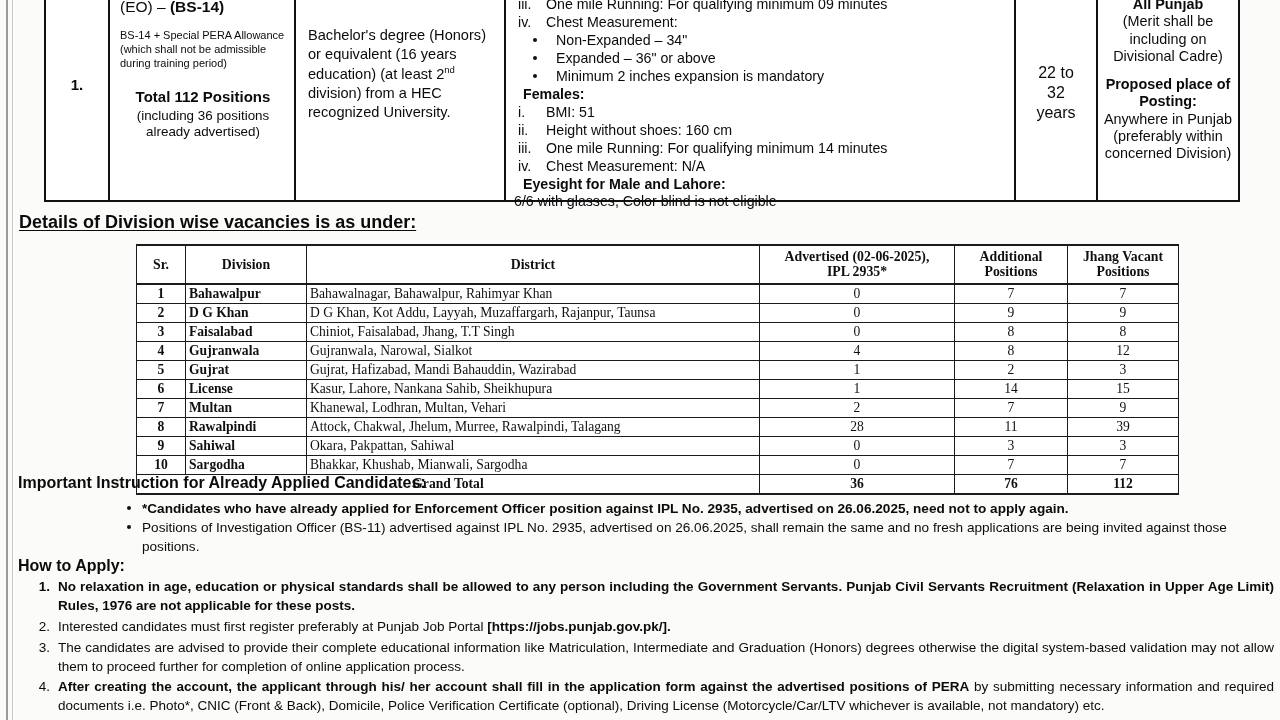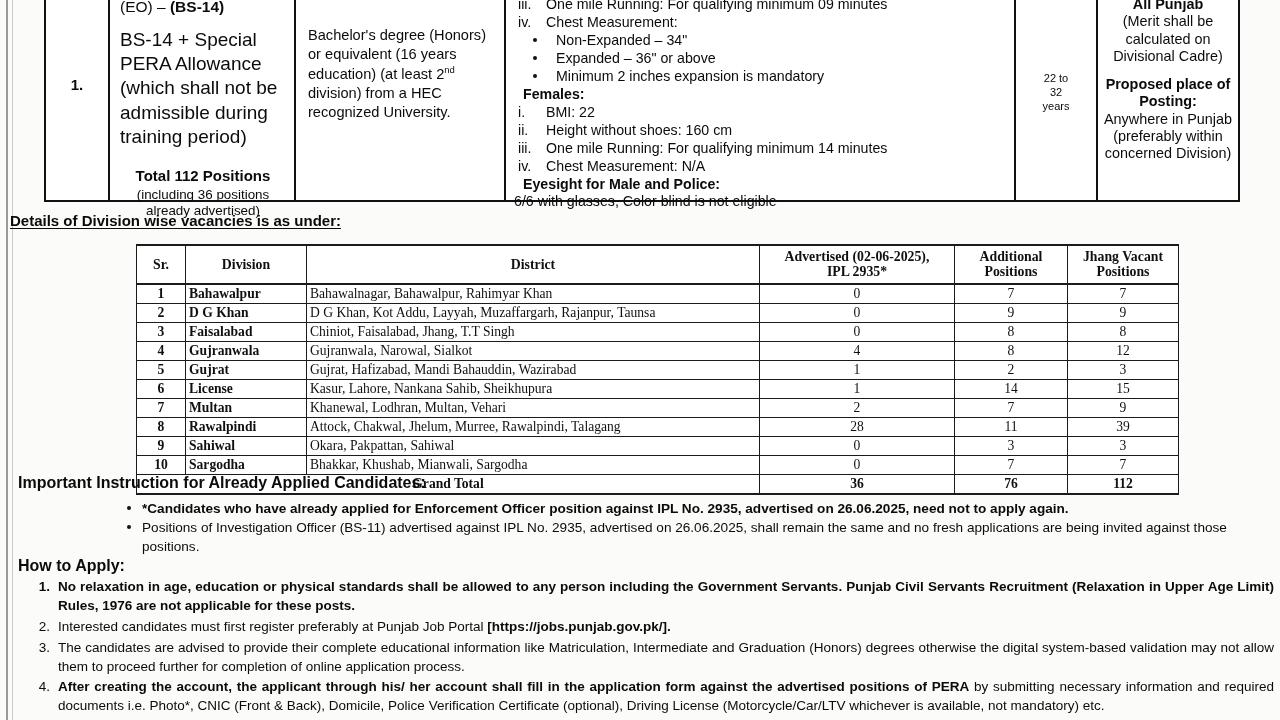--- a/index.html
+++ b/index.html
@@ -30,47 +30,47 @@
   .c-sr{width:64px;display:flex;align-items:center;justify-content:center;}
   .c-sr .srnum{font-size:15px;font-weight:600;margin-bottom:28px;}
   .c-post{width:186px;padding:2px 8px 0 10px;}
   .c-edu{width:210px;padding:30px 8px 0 12px;}
   .c-phys{width:510px;padding:0 6px 0 8px;}
   .c-age{width:82px;display:flex;align-items:center;justify-content:center;}
   .c-place{width:140px;padding:0 4px;}
 
   .post-title{font-size:15.5px;font-weight:700;line-height:1.15;margin:0 0 12px 0;}
   .post-title .light{font-weight:400;}
-  .post-body{font-size:19px;line-height:1.28;font-weight:400;margin:0 0 18px 0;}
+  .post-body{font-size:11px;line-height:1.28;font-weight:400;margin:0 0 18px 0;}
   .post-total{font-size:15px;font-weight:700;text-align:center;line-height:1.2;margin:0;}
   .post-sub{font-size:13.4px;font-weight:400;text-align:center;line-height:1.2;margin:2px 0 0 0;}
 
   .edu-body{font-size:14.6px;line-height:1.3;}
   .edu-body sup{font-size:9.5px;vertical-align:super;}
 
   .phys-list{margin:0;padding:0;list-style:none;font-size:14.2px;line-height:1.265;}
   .phys-list li{display:flex;}
   .phys-list li .rn{width:32px;flex:none;padding-left:4px;box-sizing:border-box;}
   .phys-list li .tx{flex:1;}
   .phys-bul{margin:0;padding:0;list-style:none;font-size:14.2px;line-height:1.265;}
   .phys-bul li{display:flex;}
   .phys-bul li .bd{width:42px;flex:none;text-align:center;box-sizing:border-box;}
   .phys-bul li .bd span{display:inline-block;width:4px;height:4px;background:#111;border-radius:50%;vertical-align:middle;margin-bottom:3px;}
   .phys-head{font-size:14.2px;font-weight:700;line-height:1.265;margin-left:9px;}
   .phys-plain{font-size:14.2px;line-height:1.265;}
 
-  .age-txt{font-size:11px;text-align:center;line-height:1.25;margin-bottom:10px;}
+  .age-txt{font-size:16px;text-align:center;line-height:1.25;margin-bottom:10px;}
   .place-txt{font-size:14.4px;text-align:center;line-height:1.2;}
   .place-txt b{font-weight:700;}
   .place-gap{height:11px;}
 
   
   .div-heading{
-    position:absolute;left:10px;top:212px;
-    font-size:15px;font-weight:700;
+    position:absolute;left:19px;top:212px;
+    font-size:18px;font-weight:700;
     text-decoration:underline;
     text-underline-offset:2px;
     text-align:right;
   }
 
   
   .vactable{
     position:absolute;left:136px;top:244px;width:1012px;
     border-collapse:collapse;
     font-family:"Liberation Serif", serif;
@@ -171,52 +171,52 @@
           </li>
         <li>
             <span class="bd"><span></span></span>
             <span>Minimum 2 inches expansion is mandatory</span>
           </li>
       </ul>
       <div class="phys-head">Females:</div>
       <ul class="phys-list">
         <li>
           <span class="rn">i.</span>
-          <span class="tx">BMI: 22</span>
+          <span class="tx">BMI: 51</span>
         </li>
         <li>
           <span class="rn">ii.</span>
           <span class="tx">Height without shoes: 160 cm</span>
         </li>
         <li>
           <span class="rn">iii.</span>
           <span class="tx">One mile Running: For qualifying minimum 14 minutes</span>
         </li>
         <li>
           <span class="rn">iv.</span>
           <span class="tx">Chest Measurement: N/A</span>
         </li>
       </ul>
-      <div class="phys-head">Eyesight for Male and Police:</div>
+      <div class="phys-head">Eyesight for Male and Lahore:</div>
       <div class="phys-plain">6/6 with glasses, Color blind is not eligible</div>
     </div>
 
     <div class="tt-col c-age">
       <div class="age-txt">
         <div>22 to</div>
         <div>32</div>
         <div>years</div>
       </div>
     </div>
 
     <div class="tt-col c-place">
       <div class="place-txt">
         <b>All Punjab</b>
         <div>(Merit shall be</div>
-        <div>calculated on</div>
+        <div>including on</div>
         <div>Divisional Cadre)</div>
         <div class="place-gap"></div>
         <b>Proposed place of</b>
         <b style="display:block">Posting:</b>
         <div>Anywhere in Punjab</div>
         <div>(preferably within</div>
         <div>concerned Division)</div>
       </div>
     </div>
   </div>

